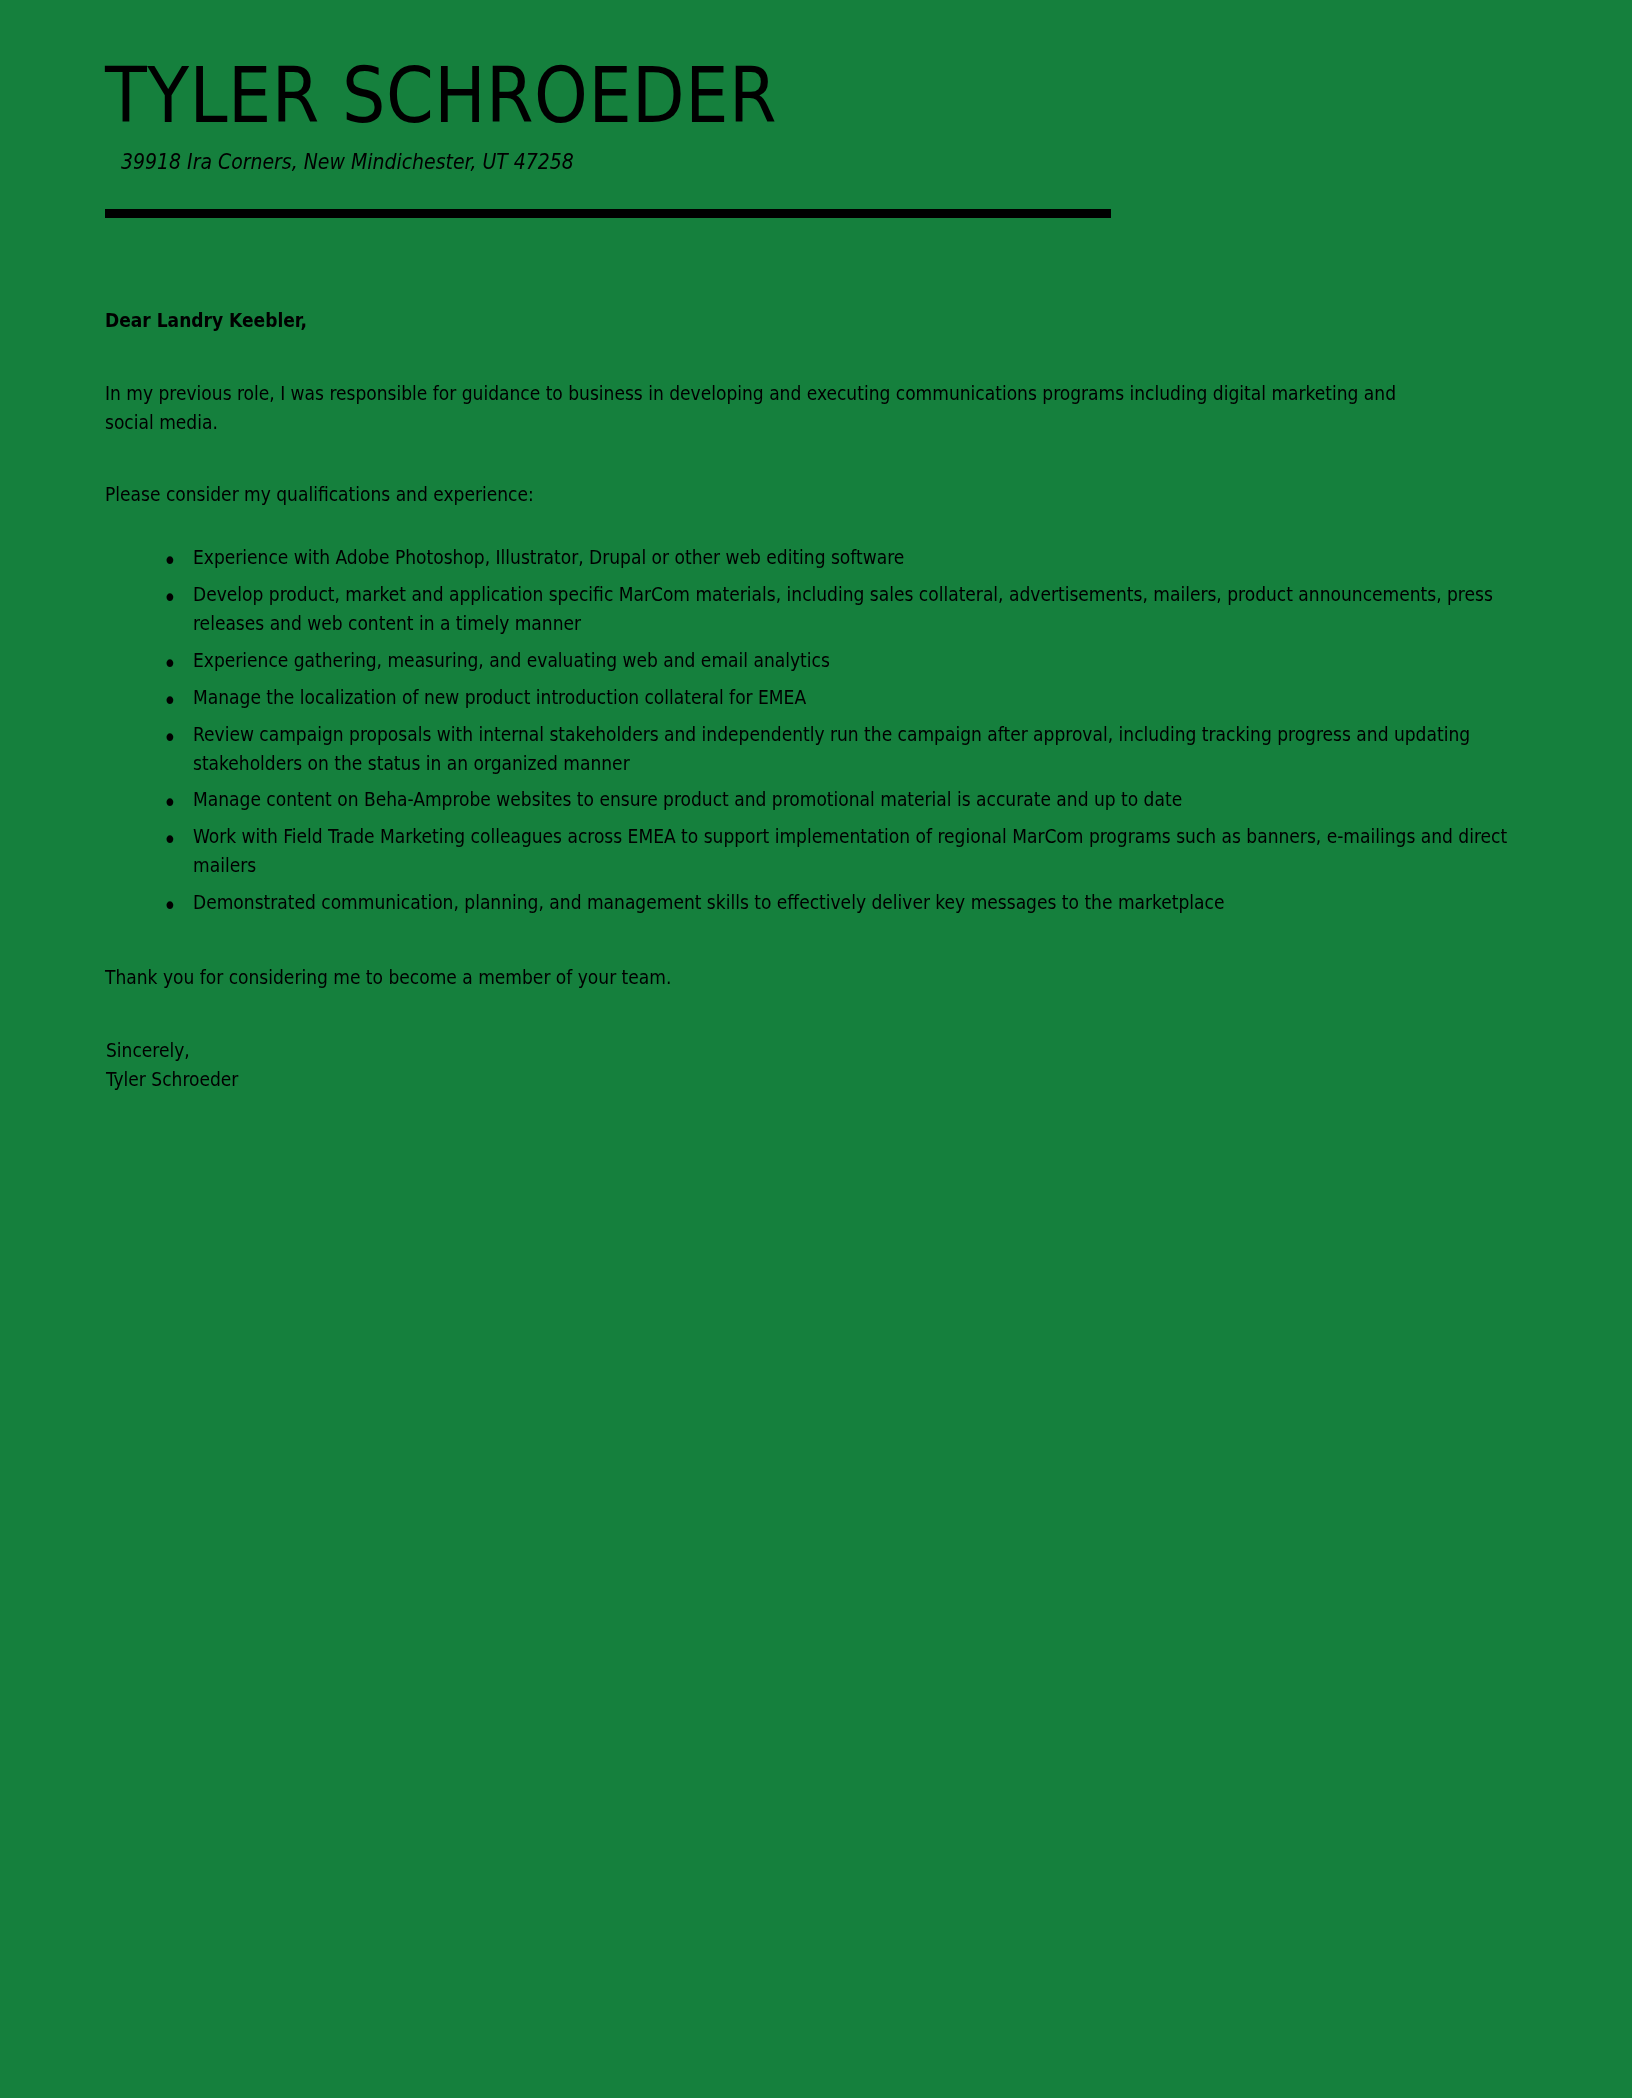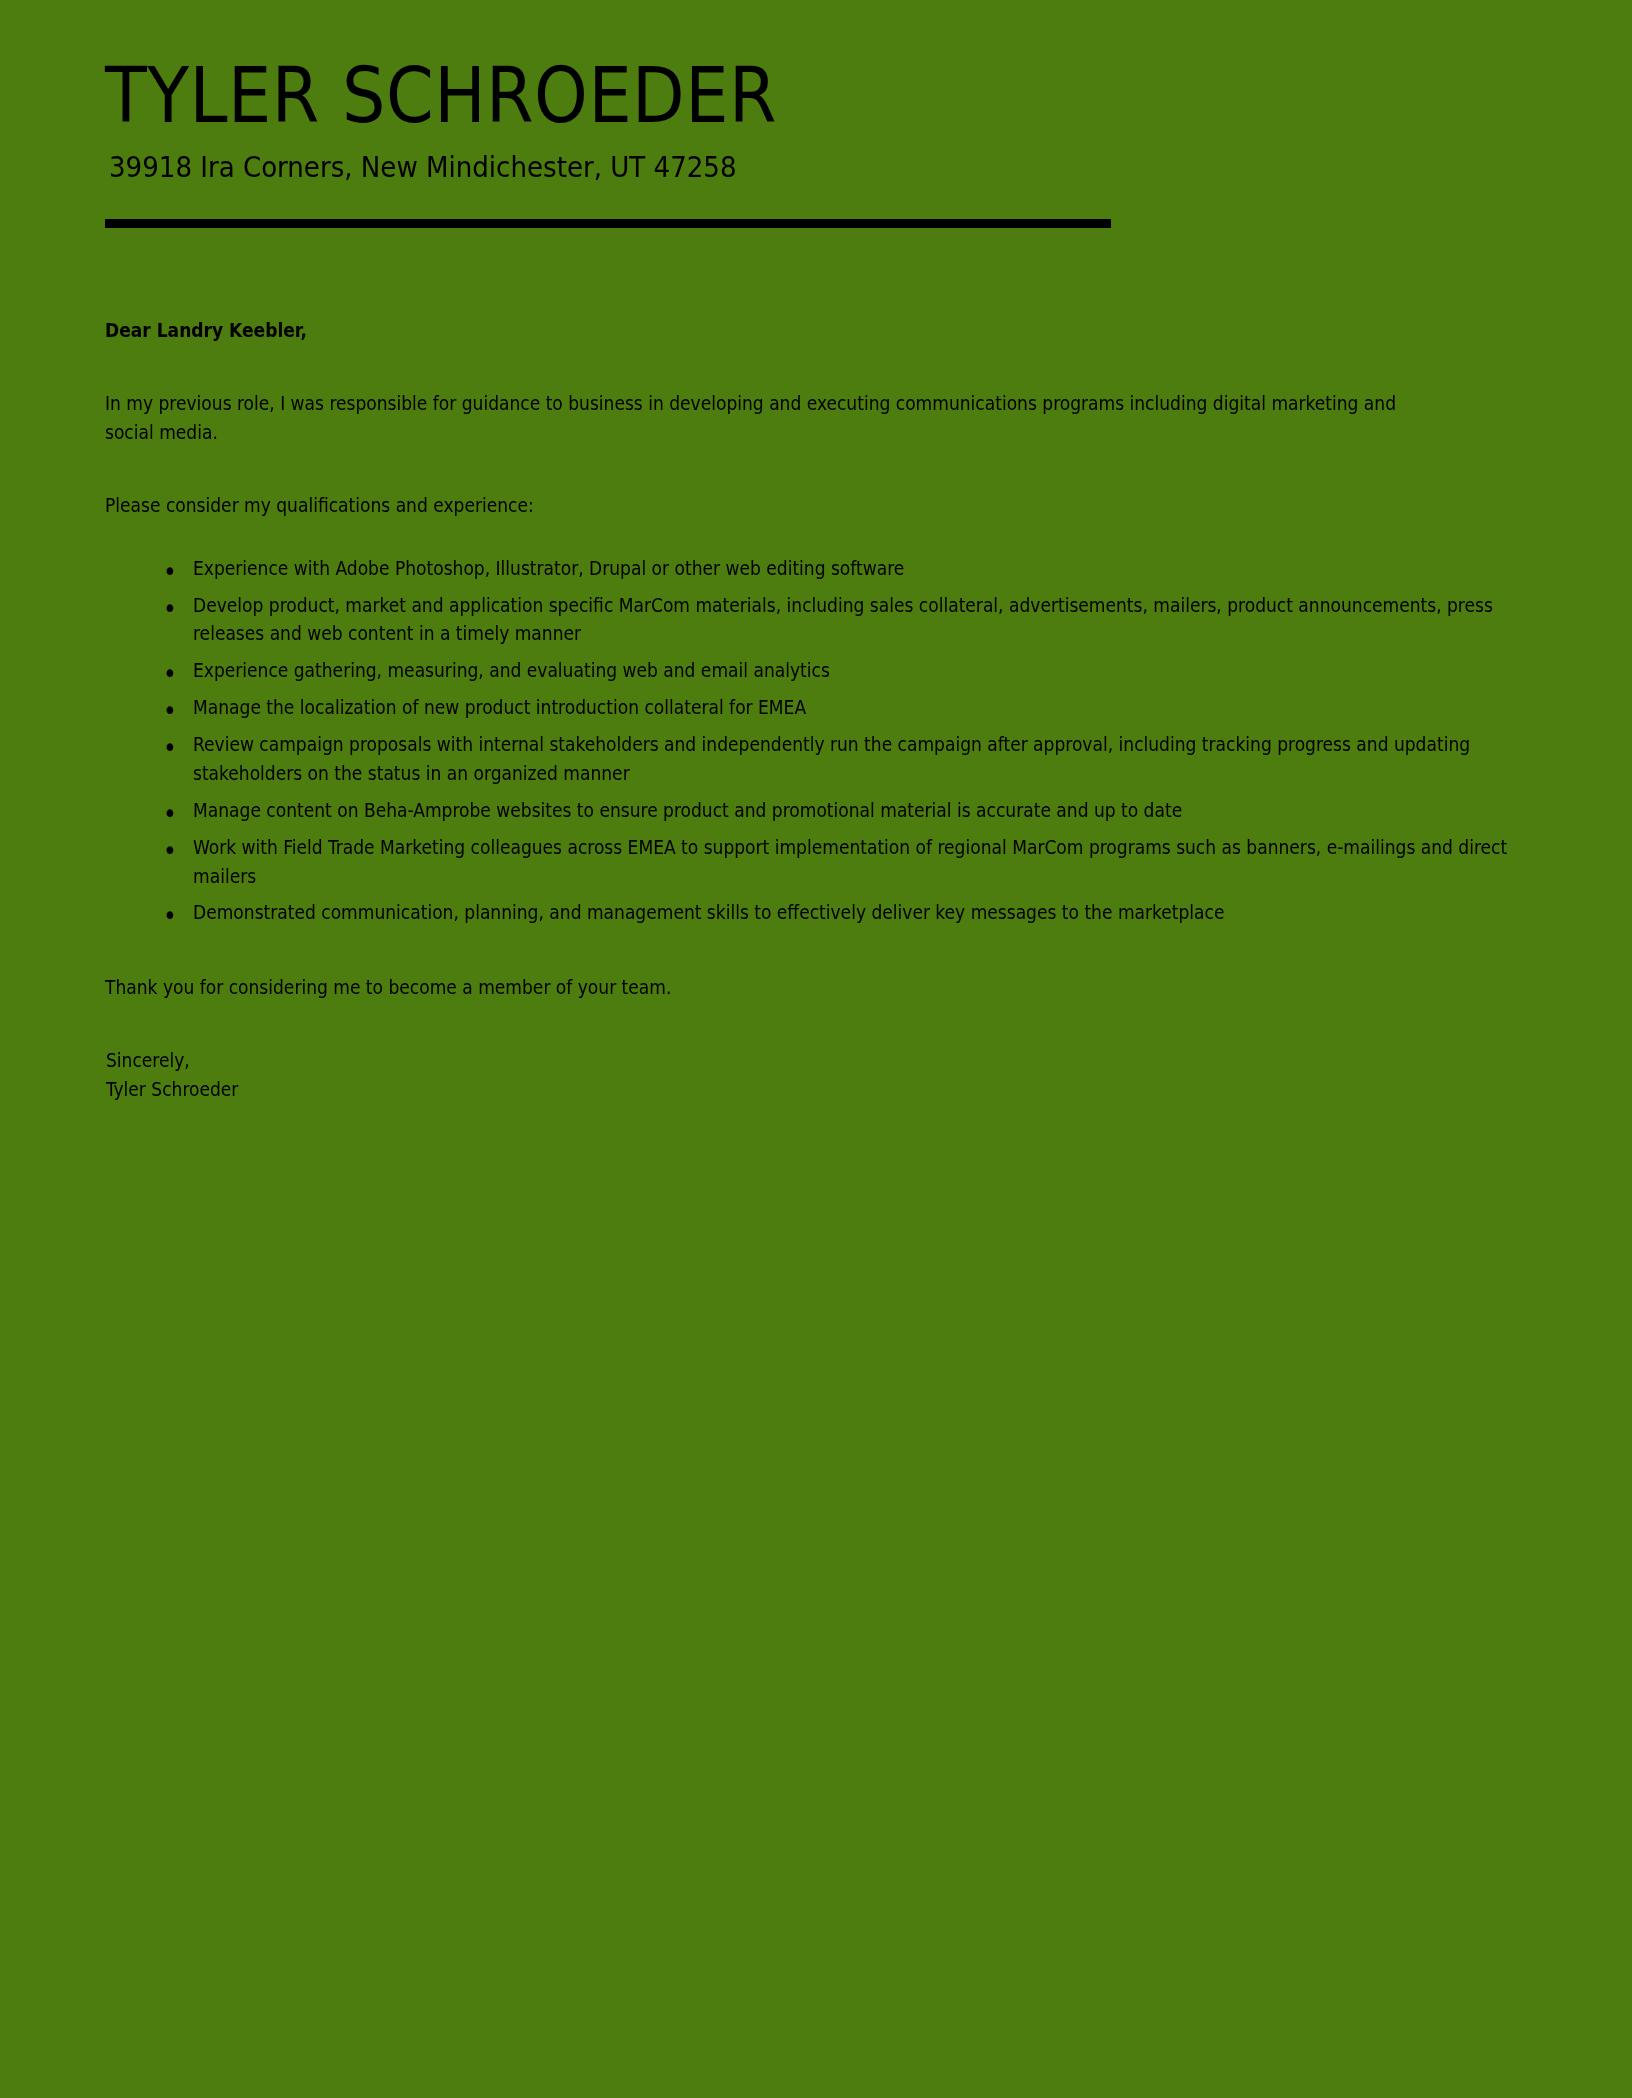--- a/index.html
+++ b/index.html
@@ -6,21 +6,21 @@
   html, body {
     margin: 0;
     padding: 0;
     background: #ffffff;
   }
 
   .page {
     position: relative;
     width: 1632px;
     height: 2098px;
-    background: #4d7c0f;
+    background: #15803d;
     box-sizing: border-box;
     font-family: "DejaVu Sans Condensed", "Liberation Sans Narrow", "Liberation Sans", sans-serif;
     color: #000000;
     overflow: hidden;
   }
 
   .sheet {
     position: absolute;
     left: 105px;
     top: 0;
@@ -36,25 +36,26 @@
     font-size: 76px;
     font-weight: 400;
     letter-spacing: 0.5px;
     line-height: 1.06;
     margin: 0;
     white-space: nowrap;
     font-stretch: condensed;
   }
 
   .candidate-address {
-    font-size: 29px;
+    font-size: 21px;
     font-weight: 400;
     line-height: 1.3;
-    margin: 12px 0 0 4px;
+    margin: 12px 0 0 16px;
     white-space: nowrap;
+    font-style: italic;
   }
 
   .header-rule {
     margin-top: 33px;
     margin-left: 0;
     width: 1006px;
     height: 9px;
     background: #000000;
   }
 

